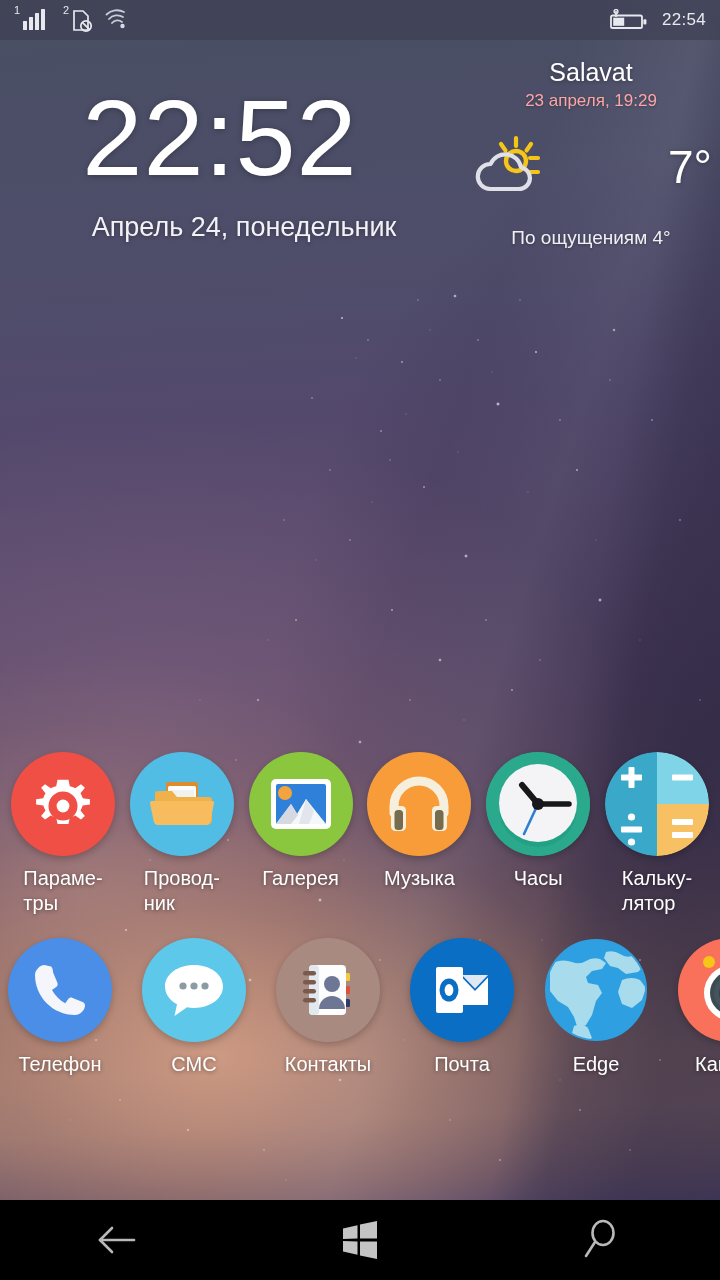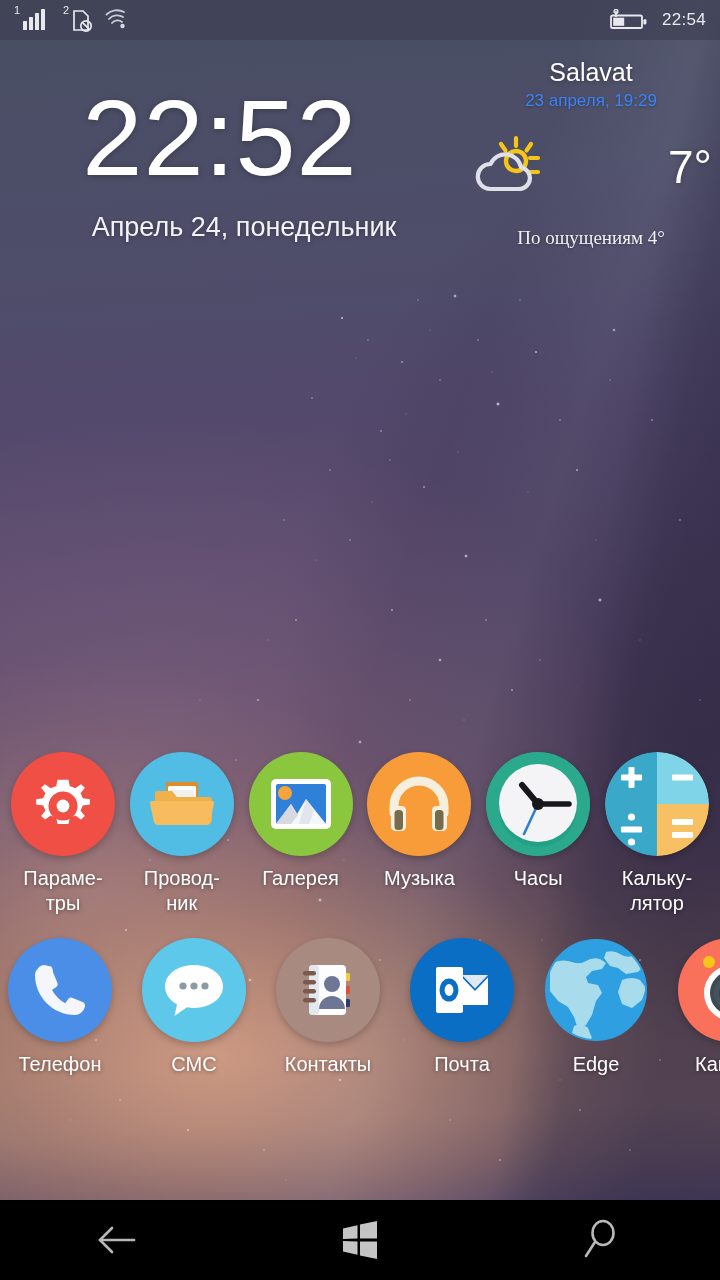--- a/index.html
+++ b/index.html
@@ -221,34 +221,33 @@
     position:absolute; right:0; top:58px; width:280px;
     color:#fff; z-index:20;
     text-align:center;
     padding-left:22px;
   }
   .weather .city {
     font-size:25px; font-weight:400; color:#fff;
     text-shadow:0 1px 4px rgba(0,0,0,.3);
   }
   .weather .obs {
-    margin-top:4px; font-size:17px; color:#3b82f6;
+    margin-top:4px; font-size:17px; color:#fca5a5;
     text-shadow:0 1px 3px rgba(0,0,0,.3);
   }
   .weather .row {
     margin-top:22px; display:flex; align-items:center; gap:10px;
   }
   .weather .temp {
     font-size:46px; font-weight:300; color:#fff; line-height:1;
     text-shadow:0 1px 5px rgba(0,0,0,.28);
   }
   .weather .feels {
     margin-top:26px; font-size:19px; color:#f0f0f4;
     text-shadow:0 1px 3px rgba(0,0,0,.3);
-    font-family:Liberation Serif, serif;
   }
 
   
   .grid {
     position:absolute; left:0; right:0; top:752px;
     z-index:20;
   }
   .row {
     display:flex; justify-content:space-between;
     padding:0 8px;
@@ -262,21 +261,21 @@
     width:104px; height:104px; border-radius:50%;
     position:relative;
     display:flex; align-items:center; justify-content:center;
     box-shadow:0 3px 7px rgba(0,0,0,.22);
     overflow:hidden;
   }
   .ico.flat { box-shadow:none; }
   .lbl {
     margin-top:10px;
     font-size:20px; line-height:25px;
-    color:#fff; text-align:center;
+    color:#fff; text-align:left;
     text-shadow:0 1px 4px rgba(0,0,0,.45);
     white-space:pre-line;
     word-break:keep-all;
   }
 
   
   .navbar {
     position:absolute; left:0; right:0; bottom:0; height:80px;
     background:#000;
     display:flex; align-items:center; justify-content:space-around;

